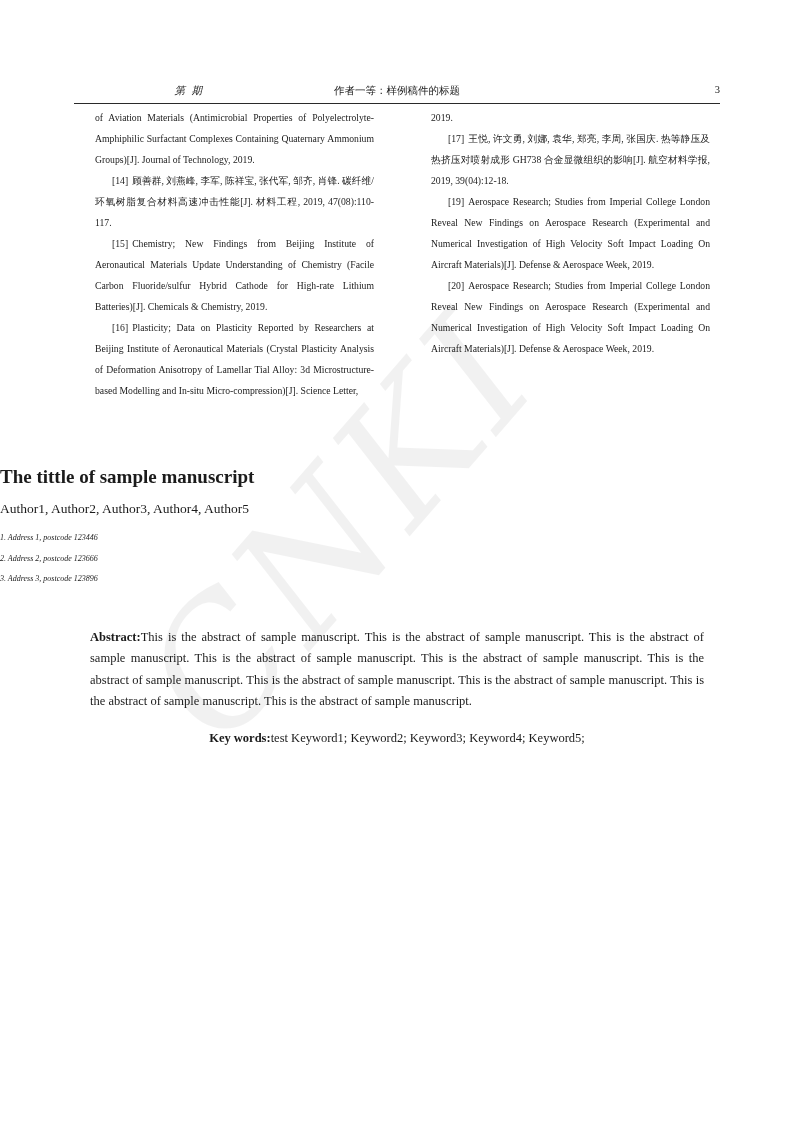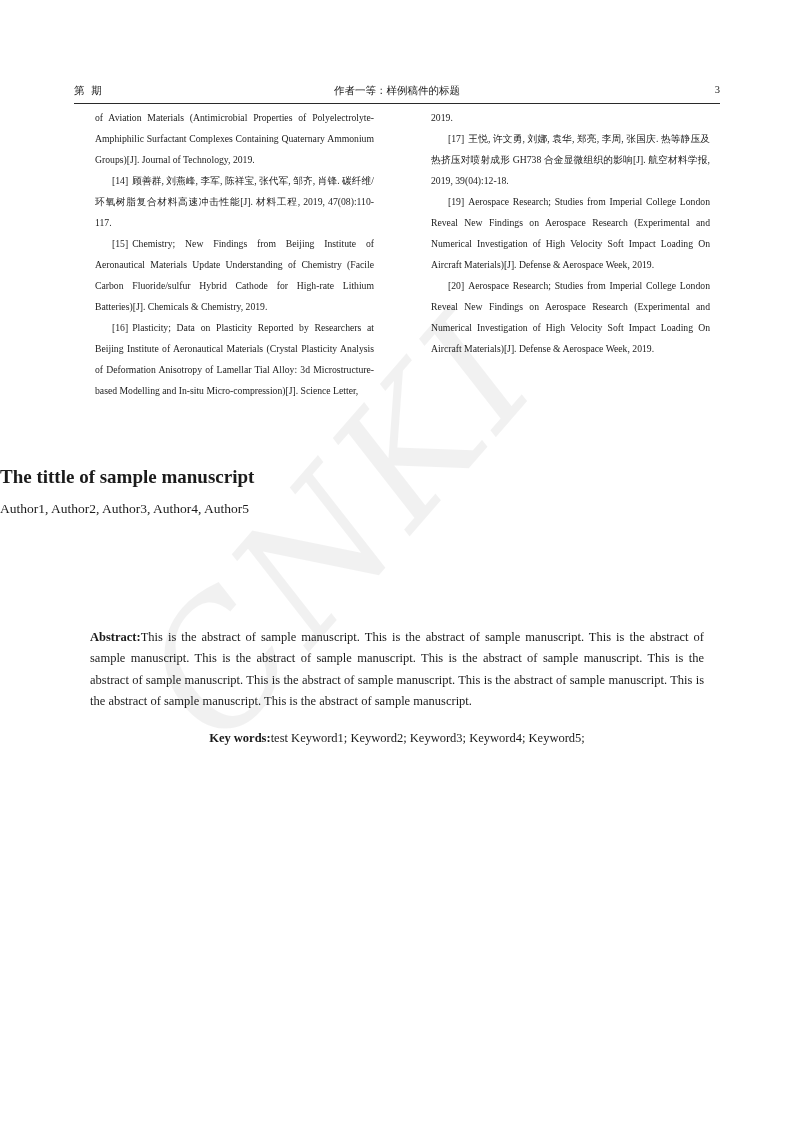--- a/index.html
+++ b/index.html
@@ -38,21 +38,21 @@
     position: absolute;
     top: 84px;
     left: 74px;
     width: 646px;
     height: 19px;
     display: flex;
     align-items: flex-start;
     font-size: 10.5px;
     border-bottom: 1.5px solid #2a2a2a;
   }
-  .header-left  { width: 130px; text-align: left;  letter-spacing: 2px; }
+  .header-left  { width: 130px; text-align: right;  letter-spacing: 2px; font-style: italic; }
   .header-center{ flex: 1;      text-align: center; }
   .header-right { width: 130px; text-align: right; }
 
   
   .refs {
     position: absolute;
     top: 107px;
     left: 74px;
     width: 646px;
     display: flex;
@@ -147,20 +147,25 @@
       </div>
       <div class="ref">
         <span class="ref-label">[20]</span><span class="ref-text">Aerospace Research; Studies from Imperial College London Reveal New Findings on Aerospace Research (Experimental and Numerical Investigation of High Velocity Soft Impact Loading On Aircraft Materials)[J]. Defense &amp; Aerospace Week, 2019.</span>
       </div>
     </div>
   </div>
 
   <div class="title-block">
     <div class="article-title">The tittle of sample manuscript</div>
     <div class="article-authors">Author1, Author2, Author3, Author4, Author5</div>
+    <div class="article-addresses">
+      <div>1. Address 1, postcode 123446</div>
+      <div>2. Address 2, postcode 123666</div>
+      <div>3. Address 3, postcode 123896</div>
+    </div>
   </div>
 
   <div class="abstract-block">
     <p class="abstract-par"><span class="lbl">Abstract:</span><span>This is the abstract of sample manuscript. This is the abstract of sample manuscript. This is the abstract of sample manuscript. This is the abstract of sample manuscript. This is the abstract of sample manuscript. This is the abstract of sample manuscript. This is the abstract of sample manuscript. This is the abstract of sample manuscript. This is the abstract of sample manuscript. This is the abstract of sample manuscript.</span></p>
     <p class="keywords-par"><span class="lbl">Key words:</span><span>test Keyword1; Keyword2; Keyword3; Keyword4; Keyword5;</span></p>
   </div>
 
 </div>
 
 </body></html>

